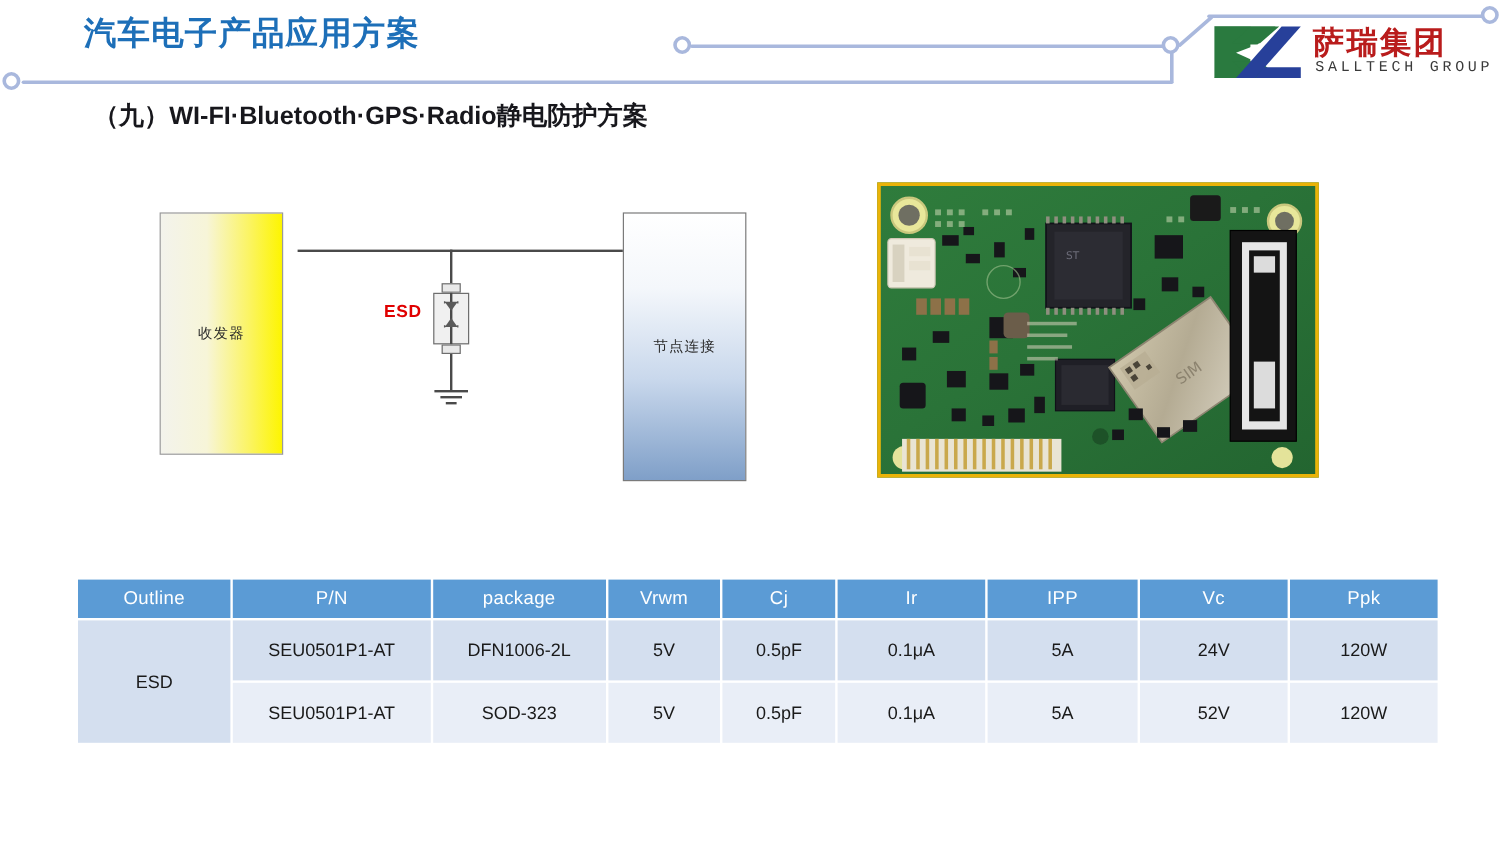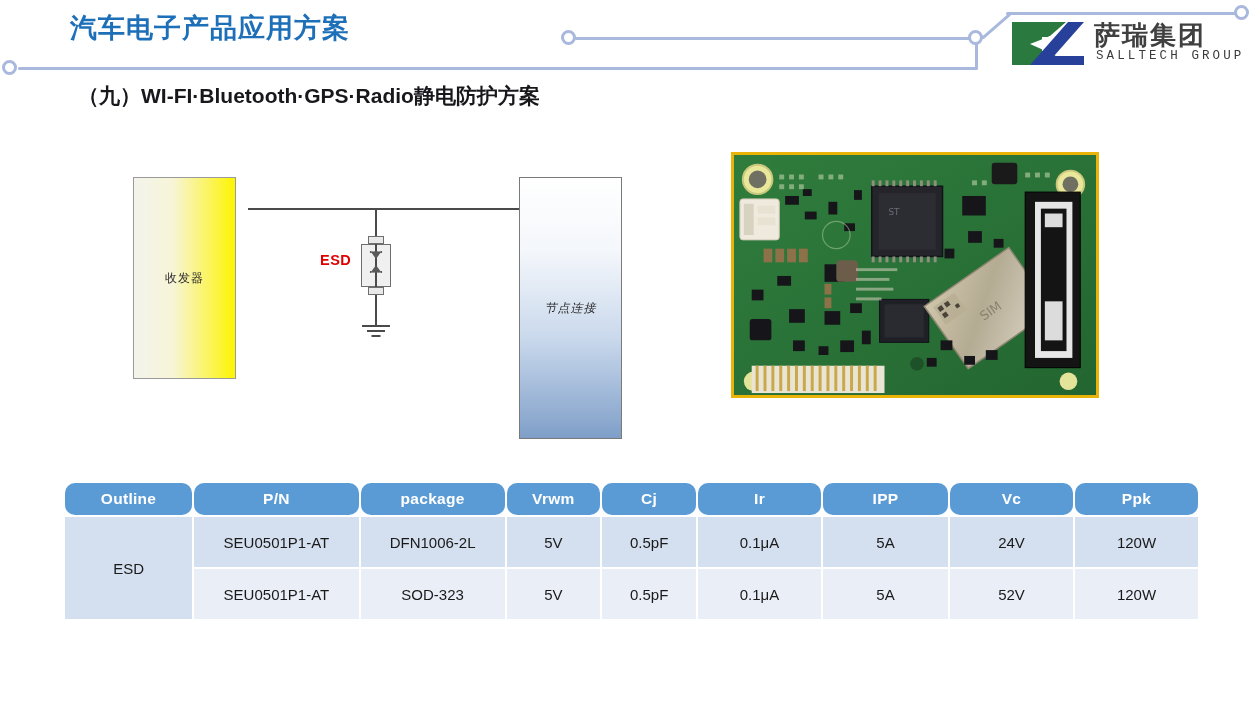--- a/index.html
+++ b/index.html
@@ -22,21 +22,21 @@
     position:absolute;left:70px;top:10px;
     font-size:27px;font-weight:bold;color:#1d6fb8;
     letter-spacing:1px;white-space:nowrap;text-align:right;
   }
 
   
   #logo{position:absolute;left:1008px;top:18px;width:240px;height:55px;}
   #logo-mark{position:absolute;left:0;top:2px;width:78px;height:47px;}
   #logo-text-cn{
     position:absolute;left:86px;top:0px;
-    font-size:26px;font-weight:bold;color:#404040;letter-spacing:2px;
+    font-size:26px;font-weight:bold;color:#b91c1c;letter-spacing:2px;
     font-family:"DejaVu Sans","Liberation Sans",sans-serif;white-space:nowrap;
   }
   #logo-text-en{
     position:absolute;left:88px;top:31px;
     font-size:12.5px;color:#3a3a3a;letter-spacing:3.1px;white-space:nowrap;
     font-family:Liberation Mono, monospace;
   }
 
   
   #subtitle{
@@ -47,23 +47,23 @@
 
   
   #diagram{position:absolute;left:130px;top:160px;width:520px;height:250px;}
 
   #box-transceiver{
     position:absolute;left:3px;top:17px;width:103px;height:202px;
     background:linear-gradient(to right,#f3f3ec 0%,#f7f5d8 38%,#fbf45f 74%,#fdf500 100%);
     border:1px solid #9a9a9a;box-sizing:border-box;
   }
   #box-node{
-    position:absolute;left:389px;top:17px;width:103px;height:262px;
+    position:absolute;left:389px;top:17px;width:103px;height:224px;
     background:linear-gradient(to bottom,#ffffff 0%,#f4f7fb 28%,#c9d8ec 62%,#7f9fc8 100%);
-    border:1px solid #7a7a7a;box-sizing:border-box;font-style:italic;
+    border:1px solid #7a7a7a;box-sizing:border-box;
   }
   .box-label{
     position:absolute;left:0;right:0;top:50%;transform:translateY(-50%);
     text-align:center;font-size:12px;color:#2b2b2b;
     font-family:"DejaVu Serif","Liberation Serif",serif;letter-spacing:1px;
   }
 
   .wire{position:absolute;background:#4a4a4a;}
   #wire-h{left:118px;top:48px;width:271px;height:1.6px;}
   #wire-v-top{left:245px;top:48px;width:1.6px;height:30px;}
@@ -96,22 +96,22 @@
        background:#2e7d3e;}
   #pcb-svg{position:absolute;left:0;top:0;width:100%;height:100%;}
 
   
   #spec-table{
     position:absolute;left:63px;top:481px;width:1137px;
     border-collapse:separate;border-spacing:2px;
     table-layout:fixed;
   }
   #spec-table th{
-    background:#5b9bd5;color:#ffffff;font-size:15.5px;font-weight:bold;
-    height:32px;text-align:center;padding:0;letter-spacing:0.3px;border-radius:10px;
+    background:#5b9bd5;color:#ffffff;font-size:15.5px;font-weight:normal;
+    height:32px;text-align:center;padding:0;letter-spacing:0.3px;
   }
   #spec-table td{
     font-size:15px;color:#1a1a1a;text-align:center;height:50px;padding:0;
     font-weight:normal;
   }
   td.outline-cell{background:#ccd9ec;font-size:15px;}
   tr.row-a td{background:#d4dfef;}
   tr.row-b td{background:#e9eef7;}
 </style>
 </head>

